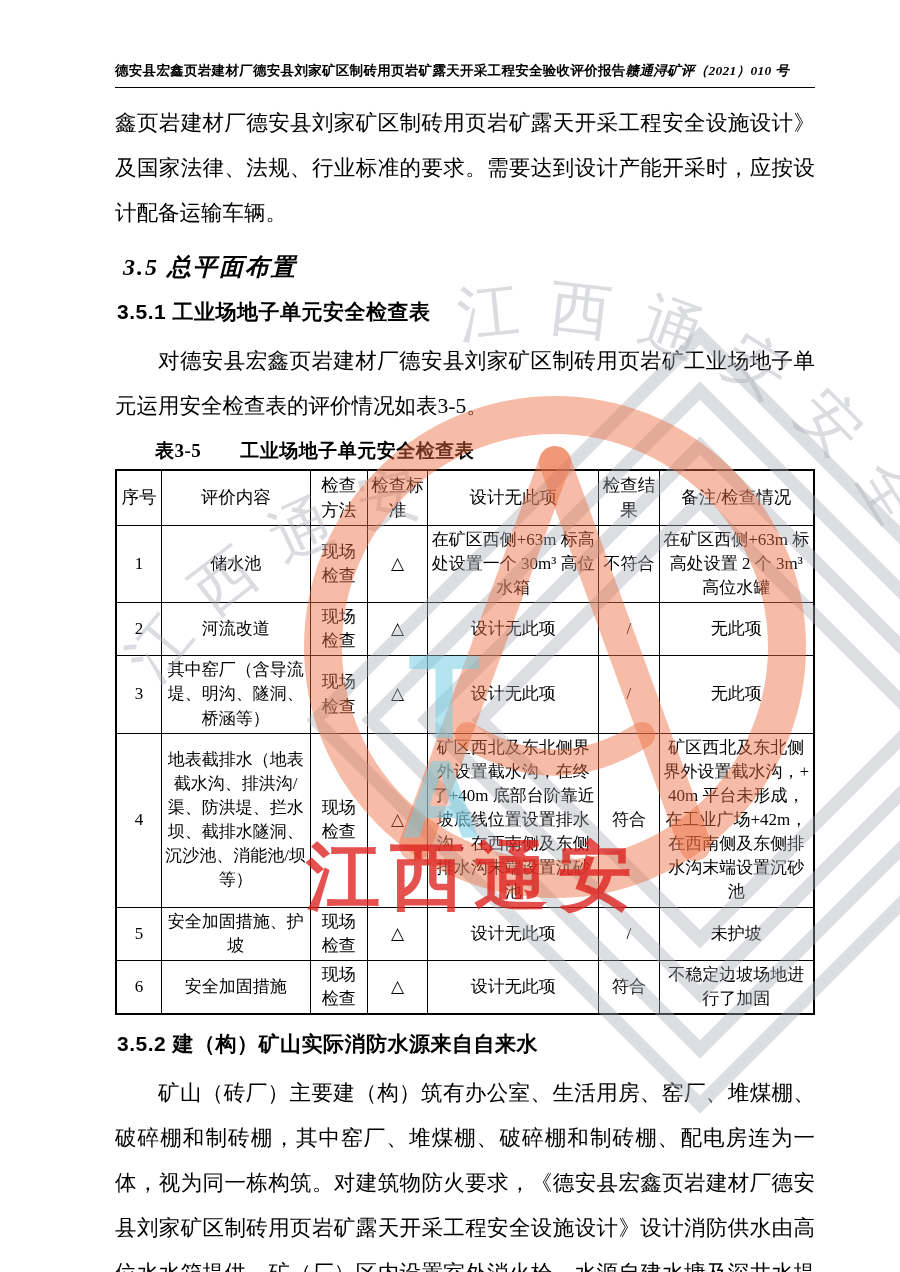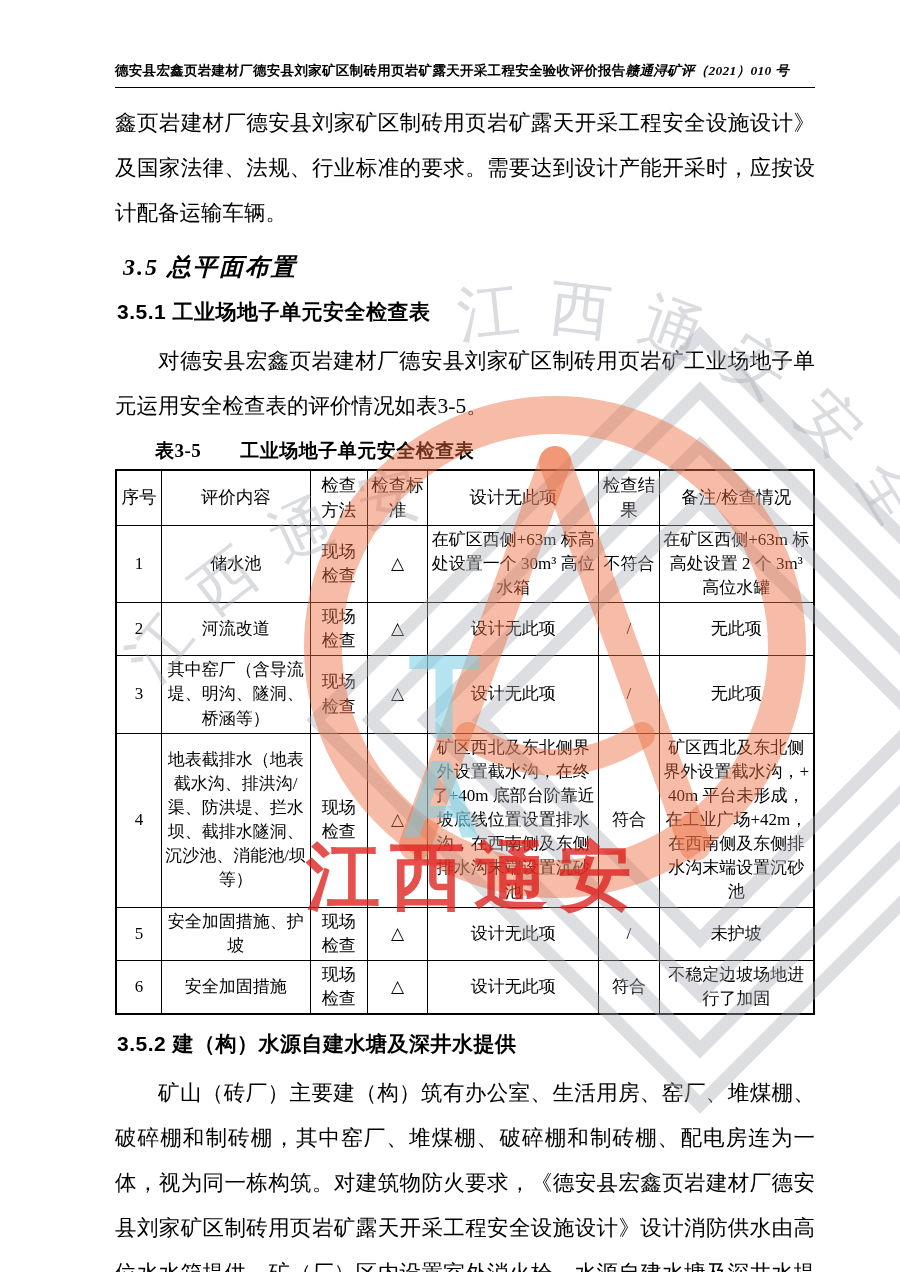--- a/index.html
+++ b/index.html
@@ -242,18 +242,18 @@
             <td>安全加固措施</td>
             <td>现场检查</td>
             <td>△</td>
             <td>设计无此项</td>
             <td>符合</td>
             <td>不稳定边坡场地进行了加固</td>
           </tr>
         </tbody>
     </table>
 
-    <h3 class="h-sub">3.5.2 建（构）水源自建水塘及深井水提供</h3>
+    <h3 class="h-sub">3.5.2 建（构）矿山实际消防水源来自自来水</h3>
 
     <p class="para indent">矿山（砖厂）主要建（构）筑有办公室、生活用房、窑厂、堆煤棚、破碎棚和制砖棚，其中窑厂、堆煤棚、破碎棚和制砖棚、配电房连为一体，视为同一栋构筑。对建筑物防火要求，《德安县宏鑫页岩建材厂德安县刘家矿区制砖用页岩矿露天开采工程安全设施设计》设计消防供水由高位水水箱提供，矿（厂）区内设置室外消火栓，水源自建水塘及深井水提供。矿山实际消防水源来自自来水。对矿山（厂）建（构）筑物防火子单元运用安全检查</p>
 
   </div>
 </div>
 
 </body></html>

